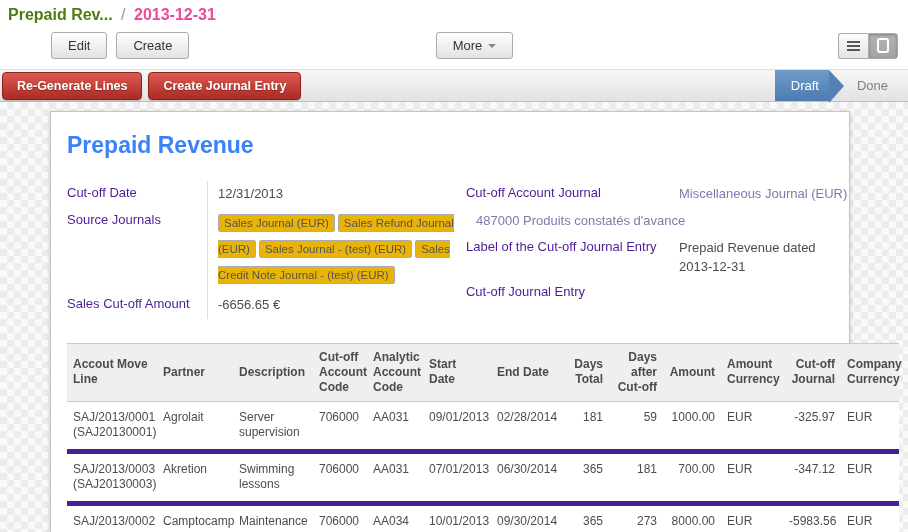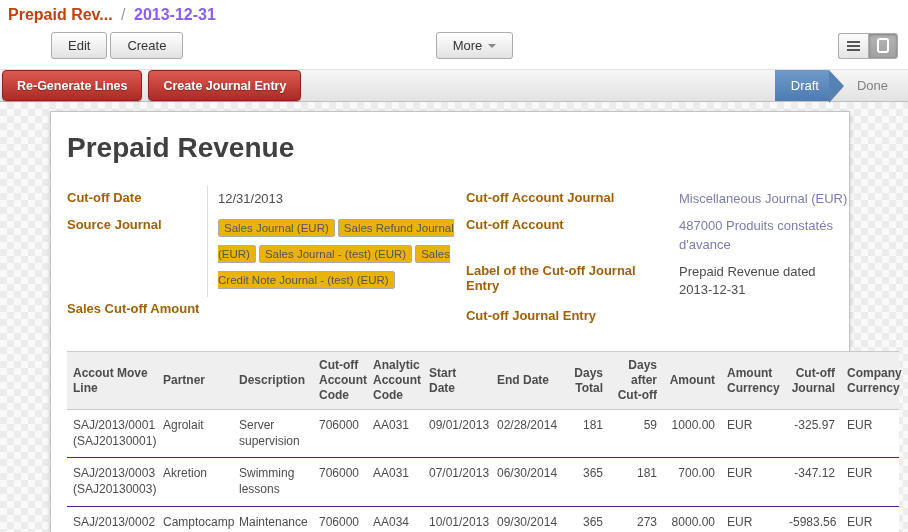--- a/index.html
+++ b/index.html
@@ -2,27 +2,27 @@
 <html><head>
 <meta charset="utf-8">
 <style>
   * { margin:0; padding:0; box-sizing:border-box; }
   html,body { width:908px; height:532px; overflow:hidden;
     font-family:"Liberation Sans", sans-serif; background:#fff; }
 
   
   .topbar { background:#fff; padding:6px 10px 2px 8px; }
   .breadcrumb { font-size:16px; font-weight:bold; }
-  .bc-parent { color:#c2410c; cursor:pointer; }
+  .bc-parent { color:#4d7c0f; cursor:pointer; }
   .bc-sep { color:#999; font-weight:normal; padding:0 4px; }
-  .bc-current { color:#8b5cf6; }
+  .bc-current { color:#ec4899; }
 
   
   .controls { display:flex; align-items:center; background:#fff; padding:6px 10px 10px 8px; }
-  .controls-left { flex:1; display:flex; gap:3px;padding-left:43px; }
+  .controls-left { flex:1; display:flex; gap:9px;padding-left:43px; }
   .controls-center { flex:0; }
   .controls-right { flex:1; display:flex; justify-content:flex-end; }
   .btn { display:inline-flex; align-items:center; gap:6px;
     border:1px solid #ababab; border-radius:3px;
     background:linear-gradient(#ffffff,#e2e2e2);
     padding:5px 16px; font-size:13px; color:#333; cursor:pointer; white-space:nowrap; }
   .caret { width:0; height:0; border-left:4px solid transparent;
     border-right:4px solid transparent; border-top:4px solid #888; display:inline-block; }
   .switcher { display:flex; }
   .switch-btn { width:30px; height:26px; display:flex; align-items:center; justify-content:center;
@@ -31,21 +31,21 @@
   .switch-btn:last-child { border-radius:0 3px 3px 0; }
   .switch-btn.active { background:linear-gradient(#b4b4b4,#a2a2a2);
     box-shadow:inset 0 1px 3px rgba(0,0,0,.3); }
   .icon-list { width:13px; height:2px; background:#555; position:relative; display:block;
     box-shadow:0 -4px 0 #555, 0 4px 0 #555; }
   .icon-form { width:12px; height:15px; border:2px solid #fff; border-radius:3px; display:block; }
 
   
   .statusbar { height:33px; background:linear-gradient(#f7f7f7,#e2e2e2);
     border-top:1px solid #e0e0e0; border-bottom:1px solid #bfbfbf;
-    display:flex; padding-left:2px; }
+    display:flex; align-items:center; padding-left:2px; }
   .btn-danger { border:1px solid #8c221c; border-radius:4px;
     background:linear-gradient(#dd5a52,#ab2a23); color:#fff; font-weight:bold;
     font-size:12.5px; padding:6px 14px; margin-right:6px; cursor:pointer;
     text-shadow:0 1px 1px rgba(0,0,0,.35); box-shadow:0 1px 1px rgba(0,0,0,.2); white-space:nowrap; }
   .status-right { margin-left:auto; display:flex; align-items:stretch; height:100%; }
   .status-draft { position:relative; background:linear-gradient(#6f9bcb,#4e7bb0); color:#fff;
     display:flex; align-items:center; padding:0 10px 0 16px; font-size:13px; cursor:pointer; }
   .status-draft::after { content:""; position:absolute; right:-15px; top:0; z-index:3;
     border-left:15px solid #5681b4; border-top:16px solid transparent; border-bottom:17px solid transparent; }
   .status-done { color:#808080; display:flex; align-items:center;
@@ -54,44 +54,44 @@
   
   .content { height:435px; padding-top:9px;
     background-color:#f9f9f9;
     background-image:
       linear-gradient(45deg,#ececec 25%,transparent 25%,transparent 75%,#ececec 75%),
       linear-gradient(45deg,#ececec 25%,transparent 25%,transparent 75%,#ececec 75%);
     background-size:14px 14px; background-position:0 0,7px 7px; }
   .sheet { margin-left:50px; width:800px; min-height:406px; background:#fff;
     border:1px solid #c4c4c4; box-shadow:0 1px 4px rgba(0,0,0,.18);
     padding:16px 0 10px 16px; overflow:visible; }
-  .sheet-title { font-size:28px; font-weight:bold; color:#404040; margin:4px 0 22px 0; }
+  .sheet-title { font-size:23px; font-weight:bold; color:#3b82f6; margin:4px 0 22px 0; }
 
   
   .form-grid { display:flex; }
   .fgroup-left { width:400px; }
   .fgroup-right { width:384px; }
   .frow { display:flex; }
-  .flabel { font-weight:bold; color:#a16207; font-size:13px; padding:4px 6px 4px 0; }
+  .flabel { font-weight:normal; color:#4c1d95; font-size:13px; padding:4px 6px 4px 0; }
   .fgroup-left .flabel { width:140px; flex:none; }
   .fgroup-right .flabel { width:203px; flex:none; }
   .fval { font-size:13px; color:#4c4c4c; padding:4px 0 4px 10px; flex:1; line-height:1.45; }
   .fgroup-left .fval { border-left:1px solid #ddd; }
   .fval.link { color:#7c7bad; cursor:pointer; }
   .tags { line-height:2.0; padding-top:2px; }
   .tag { display:inline; background:#eab308; border:1px solid #aaaab3; border-radius:3px;
     padding:2px 5px; font-size:11.5px; color:#555; margin-right:3px; cursor:pointer; }
 
   
   .o-table { table-layout:fixed; border-collapse:collapse; width:832px;
     margin-top:24px; font-size:12px; color:#4c4c4c; }
   .o-table th { background:#efefef; border-top:1px solid #cacaca; border-bottom:1px solid #cacaca;
     font-weight:bold; text-align:left; padding:6px 6px; vertical-align:middle;
     line-height:1.25; cursor:pointer; }
-  .o-table td { border-bottom:1px solid #4c1d95; padding:8px 6px; vertical-align:top; line-height:1.3; }
+  .o-table td { border-bottom:5px solid #4c1d95; padding:8px 6px; vertical-align:top; line-height:1.3; }
   .o-table th.num, .o-table td.num { text-align:right; }
   .o-table tr { background:#fff; cursor:pointer; }
 </style>
 </head>
 <body>
 
 <div class="topbar">
   <div class="breadcrumb">
     <span class="bc-parent">Prepaid Rev...</span>
     <span class="bc-sep">/</span>
@@ -135,34 +135,34 @@
   <div class="sheet">
     <div class="sheet-title">Prepaid Revenue</div>
 
     <div class="form-grid">
       <div class="fgroup-left">
         <div class="frow">
           <div class="flabel">Cut-off Date</div>
           <div class="fval">12/31/2013</div>
         </div>
         <div class="frow">
-          <div class="flabel">Source Journal</div>
+          <div class="flabel">Source Journals</div>
           <div class="fval tags"><span class="tag">Sales Journal (EUR)</span><span class="tag">Sales Refund Journal (EUR)</span><span class="tag">Sales Journal - (test) (EUR)</span><span class="tag">Sales Credit Note Journal - (test) (EUR)</span></div>
         </div>
         <div class="frow">
           <div class="flabel">Sales Cut-off Amount</div>
+          <div class="fval">-6656.65 €</div>
         </div>
       </div>
       <div class="fgroup-right">
         <div class="frow">
           <div class="flabel">Cut-off Account Journal</div>
           <div class="fval link">Miscellaneous Journal (EUR)</div>
         </div>
         <div class="frow">
-          <div class="flabel">Cut-off Account</div>
           <div class="fval link">487000 Produits constatés d'avance</div>
         </div>
         <div class="frow">
           <div class="flabel">Label of the Cut-off Journal Entry</div>
           <div class="fval">Prepaid Revenue dated 2013-12-31</div>
         </div>
         <div class="frow">
           <div class="flabel">Cut-off Journal Entry</div>
           <div class="fval"></div>
         </div>

